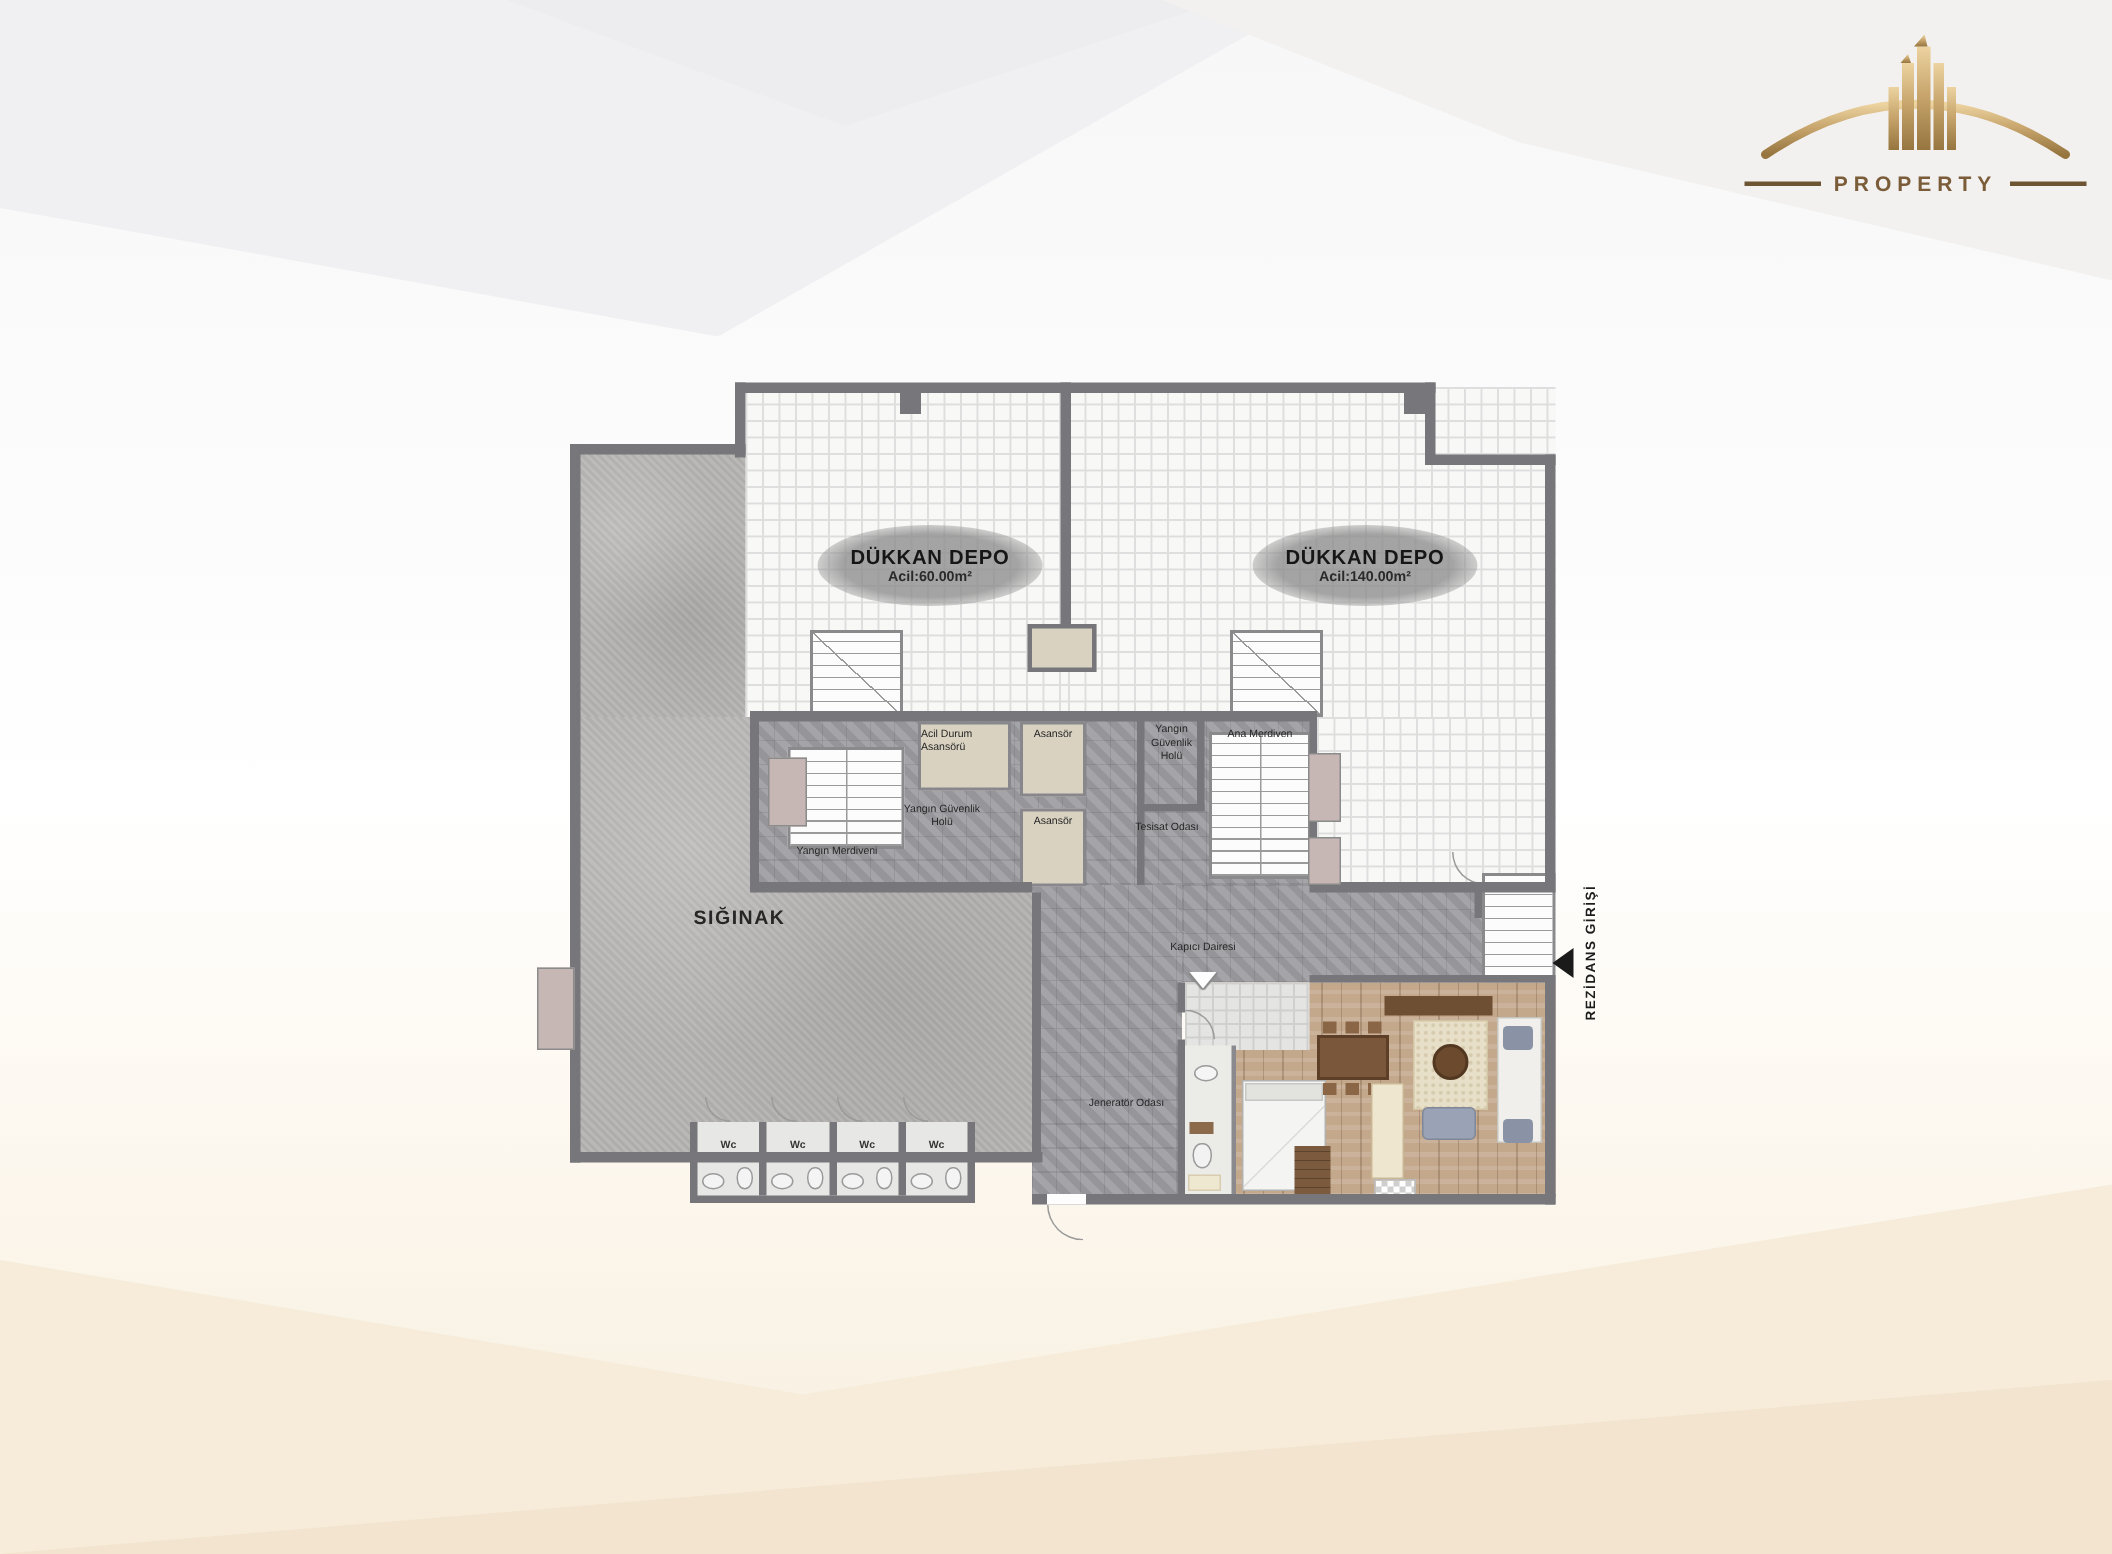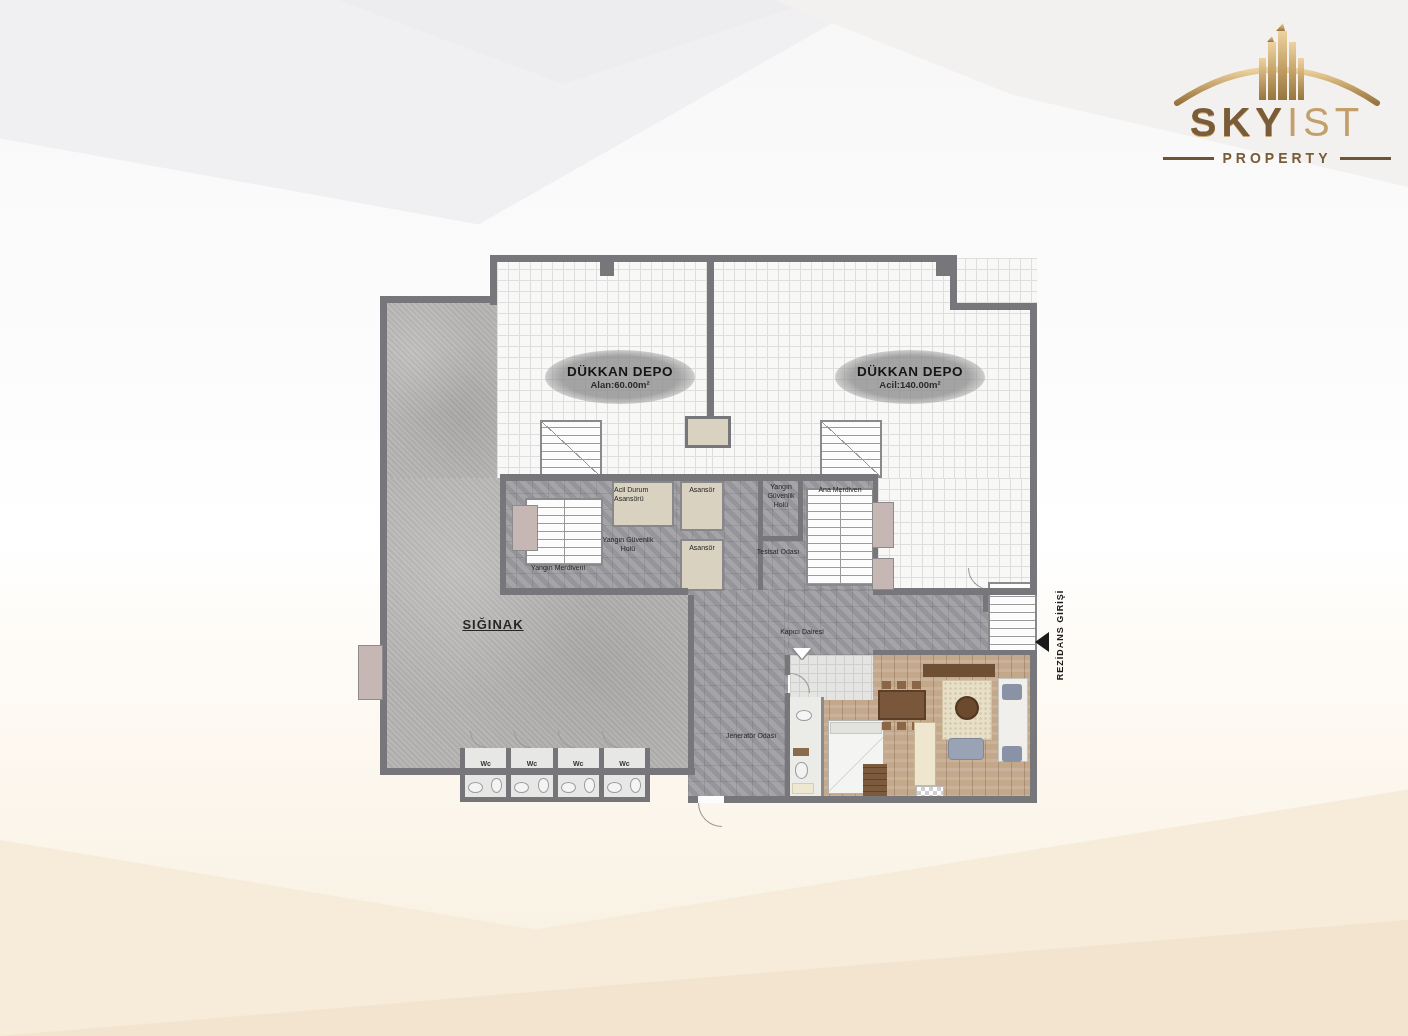--- a/index.html
+++ b/index.html
@@ -80,23 +80,20 @@
         <path d="M14,97 Q114,30 214,97" fill="none" stroke="url(#gold)" stroke-width="6" stroke-linecap="round"></path>
         <rect x="96" y="52" width="7" height="42" fill="url(#gold)"></rect>
         <rect x="105" y="36" width="8" height="58" fill="url(#gold)"></rect>
         <rect x="115" y="25" width="9" height="69" fill="url(#gold)"></rect>
         <rect x="126" y="36" width="7" height="58" fill="url(#gold)"></rect>
         <rect x="135" y="52" width="6" height="42" fill="url(#gold)"></rect>
         <polygon points="113,25 120,17 122,25" fill="url(#gold)"></polygon>
         <polygon points="104,36 109,30 111,36" fill="url(#gold)"></polygon>
       </svg>
     </div>
-    <div class="logo-word">
-      <span class="b1">SKY</span><span class="b2">IST</span>
-    </div>
     <div class="logo-tag">
       <span class="bar"></span>
       <span class="txt">PROPERTY</span>
       <span class="bar"></span>
     </div>
   </div>
 
   <div class="plan">
 
     <div class="abs tile" style="left:139px;top:8px;width:215px;height:220px;"></div>
@@ -153,28 +150,28 @@
     <div class="beige" style="left:322px;top:289px;width:44px;height:52px;"></div>
     <div class="stairs mid-land" style="left:448px;top:238px;width:68px;height:98px;"></div>
 
     <div class="accent" style="left:0px;top:395px;width:25px;height:55px;"></div>
     <div class="accent" style="left:154px;top:255px;width:26px;height:46px;"></div>
     <div class="accent" style="left:514px;top:252px;width:22px;height:46px;"></div>
     <div class="accent" style="left:514px;top:308px;width:22px;height:32px;"></div>
 
     <div class="ellipse" style="left:187px;top:100px;width:150px;height:54px;">
       <span class="nm">DÜKKAN DEPO</span>
-      <span class="ar">Alan:60.00m²</span>
+      <span class="ar">Acil:60.00m²</span>
     </div>
     <div class="ellipse" style="left:477px;top:100px;width:150px;height:54px;">
       <span class="nm">DÜKKAN DEPO</span>
       <span class="ar">Acil:140.00m²</span>
     </div>
 
-    <div class="lbl" style="left:60px;top:367px;width:150px;font-size:13px;font-weight:bold;letter-spacing:1px;text-decoration:underline;">SIĞINAK</div>
+    <div class="lbl" style="left:60px;top:354px;width:150px;font-size:13px;font-weight:bold;letter-spacing:1px;">SIĞINAK</div>
     <div class="lbl tiny" style="left:256px;top:236px;width:52px;text-align:left;">Acil Durum Asansörü</div>
     <div class="lbl tiny" style="left:324px;top:236px;width:40px;">Asansör</div>
     <div class="lbl tiny" style="left:324px;top:294px;width:40px;">Asansör</div>
     <div class="lbl tiny" style="left:242px;top:286px;width:56px;">Yangın Güvenlik Holü</div>
     <div class="lbl tiny" style="left:165px;top:314px;width:70px;">Yangın Merdiveni</div>
     <div class="lbl tiny" style="left:406px;top:233px;width:34px;">Yangın Güvenlik Holü</div>
     <div class="lbl tiny" style="left:452px;top:236px;width:60px;">Ana Merdiven</div>
     <div class="lbl tiny" style="left:398px;top:298px;width:44px;">Tesisat Odası</div>
     <div class="lbl tiny" style="left:414px;top:378px;width:60px;">Kapıcı Dairesi</div>
     <div class="dn-arrow" style="left:435px;top:398px;"></div>

